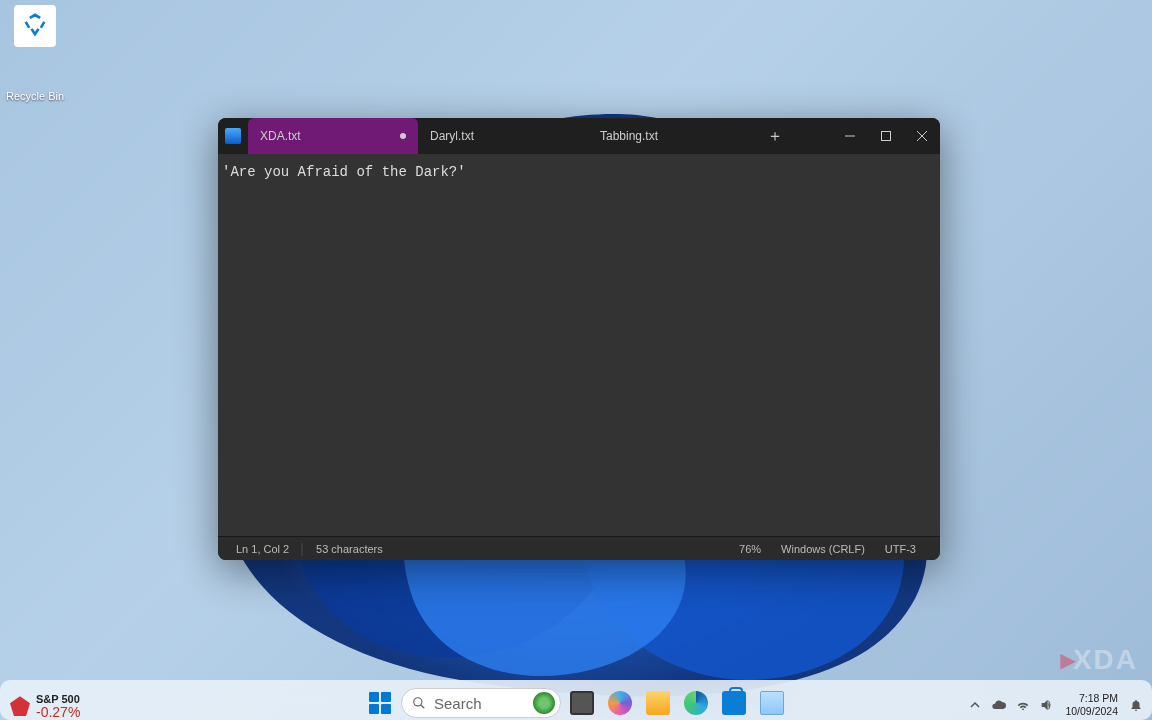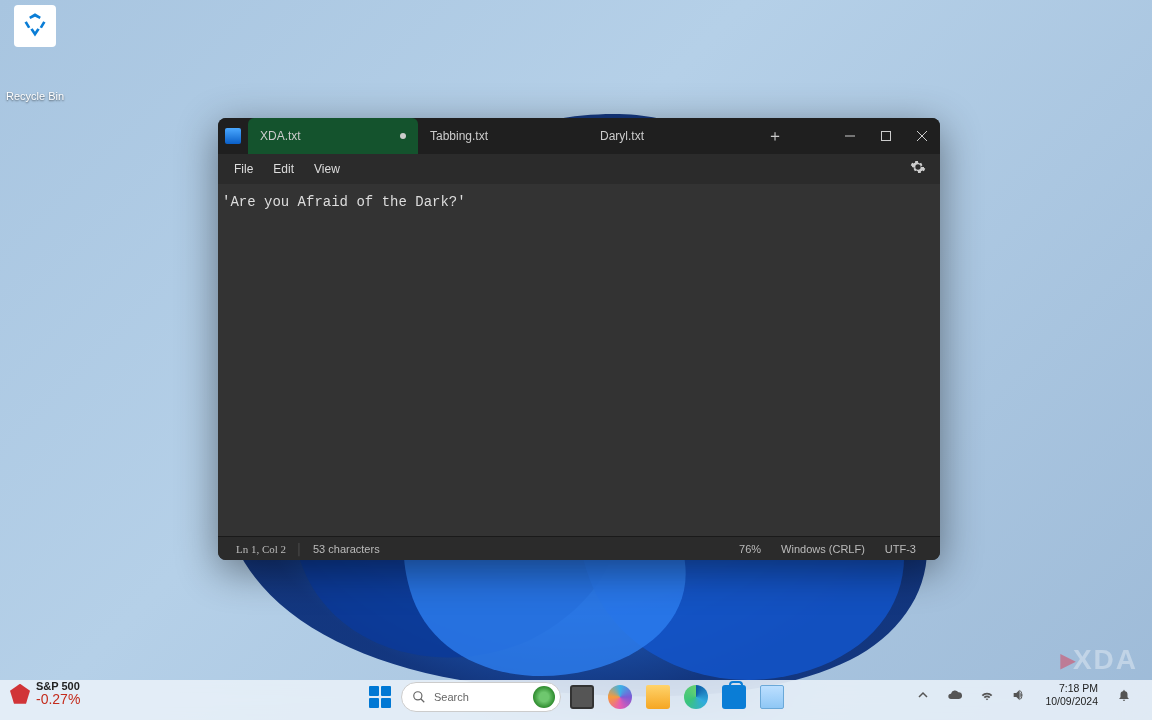--- a/index.html
+++ b/index.html
@@ -85,21 +85,21 @@
   display: flex;
   align-items: center;
   padding: 0 12px;
   color: #ccc;
   font-size: 12px;
   min-width: 170px;
   cursor: pointer;
   position: relative;
 }
 .tab.active {
-  background: #14532d;
+  background: #701a75;
   border-top-left-radius: 6px;
   border-top-right-radius: 6px;
 }
 .tab .dirty {
   position: absolute;
   right: 12px;
   width: 6px; height: 6px;
   border-radius: 50%;
   background: #ccc;
 }
@@ -163,34 +163,35 @@
   height: 24px;
   background: #2b2b2b;
   border-top: 1px solid #1a1a1a;
   display: flex;
   align-items: center;
   padding: 0 14px;
   color: #bbb;
   font-size: 11px;
 }
 .status-seg { padding: 0 10px; }
-.status-seg.first { padding-left: 4px; font-family: Liberation Serif, serif; }
+.status-seg.first { padding-left: 4px; }
 .status-sep { color: #555; }
 .status-spacer { flex: 1; }
 
 
 .taskbar {
   position: absolute;
   left: 0; right: 0;
   bottom: 0;
   height: 40px;
   background: rgba(235, 242, 249, 0.85);
   backdrop-filter: blur(20px);
   display: flex;
-  align-items: flex-start;
+  align-items: flex-end;
+  border-radius: 10px;
 }
 
 .tb-widget {
   display: flex;
   align-items: center;
   gap: 6px;
   padding: 0 10px;
   font-size: 11px;
   cursor: pointer;
 }
@@ -233,21 +234,21 @@
 .search-pill {
   width: 160px; height: 30px;
   background: #fff;
   border: 1px solid #ccc;
   border-radius: 15px;
   display: flex;
   align-items: center;
   padding: 0 10px;
   gap: 8px;
   color: #666;
-  font-size: 11px;
+  font-size: 15px;
   position: relative;
   cursor: text;
 }
 .search-pill .badge {
   position: absolute;
   right: 5px;
   width: 22px; height: 22px;
   border-radius: 50%;
   background: radial-gradient(circle, #6ec76e 30%, #2e8b2e 70%);
 }
@@ -258,22 +259,22 @@
 .ico-explorer { background: linear-gradient(#ffd36b, #f5a623); border-radius: 2px 2px 3px 3px; }
 .ico-edge { width: 24px; height: 24px; border-radius: 50%; background: conic-gradient(#0c59a4, #31abde, #3ac47d, #65d072); }
 .ico-store { background: #0a7dd6; border-radius: 3px; position: relative; }
 .ico-store::before { content:''; position:absolute; top:-4px; left:7px; width:10px; height:6px; border:2px solid #0a7dd6; border-bottom:none; border-radius:4px 4px 0 0; }
 .ico-notepad { background: linear-gradient(#bcdfff, #8fc7f5); border-radius: 2px; border: 1px solid #6aa8d8; }
 
 .tb-right {
   margin-left: auto;
   display: flex;
   align-items: center;
-  gap: 8px;
-  padding-right: 16px;
+  gap: 0;
+  padding-right: 4px;
 }
 .tray-icon {
   width: 24px; height: 30px;
   display: flex;
   align-items: center;
   justify-content: center;
   color: #555;
   font-size: 13px;
   cursor: pointer;
 }
@@ -330,24 +331,24 @@
 <div class="window">
   <div class="titlebar">
     <div class="app-icon">
         <div class="ni"></div>
       </div>
     <div class="tab active">
       <span>XDA.txt</span>
       <span class="dirty"></span>
     </div>
     <div class="tab">
+      <span>Daryl.txt</span>
+    </div>
+    <div class="tab">
       <span>Tabbing.txt</span>
-    </div>
-    <div class="tab">
-      <span>Daryl.txt</span>
     </div>
     <div class="new-tab">＋</div>
     <div class="window-controls">
       <div class="wc">
           <svg width="10" height="10">
             <line x1="0" y1="5" x2="10" y2="5" stroke="currentColor"></line>
           </svg>
         </div>
       <div class="wc">
           <svg width="10" height="10">
@@ -356,30 +357,20 @@
         </div>
       <div class="wc close">
           <svg width="10" height="10">
             <line x1="0" y1="0" x2="10" y2="10" stroke="currentColor"></line>
             <line x1="10" y1="0" x2="0" y2="10" stroke="currentColor"></line>
           </svg>
         </div>
     </div>
   </div>
 
-  <div class="menubar">
-    <div class="menu-item">File</div>
-    <div class="menu-item">Edit</div>
-    <div class="menu-item">View</div>
-    <div class="settings-gear">
-      <svg width="16" height="16" viewBox="0 0 24 24">
-          <path fill="currentColor" d="M12 8a4 4 0 100 8 4 4 0 000-8zm9 4a7 7 0 01-.1 1.2l2 1.6-2 3.4-2.4-1a7 7 0 01-2 1.2l-.4 2.6h-4l-.4-2.6a7 7 0 01-2-1.2l-2.4 1-2-3.4 2-1.6A7 7 0 013 12a7 7 0 01.1-1.2l-2-1.6 2-3.4 2.4 1a7 7 0 012-1.2L7.9 3h4l.4 2.6a7 7 0 012 1.2l2.4-1 2 3.4-2 1.6c.1.4.1.8.1 1.2z"></path>
-        </svg>
-    </div>
-  </div>
 
   <div class="editor">'Are you Afraid of the Dark?'</div>
 
   <div class="statusbar">
     <span class="status-seg first">Ln 1, Col 2</span>
     <span class="status-sep">│</span>
     <span class="status-seg">53 characters</span>
     <span class="status-spacer"></span>
     <span class="status-seg">76%</span>
     <span class="status-seg">Windows (CRLF)</span>

